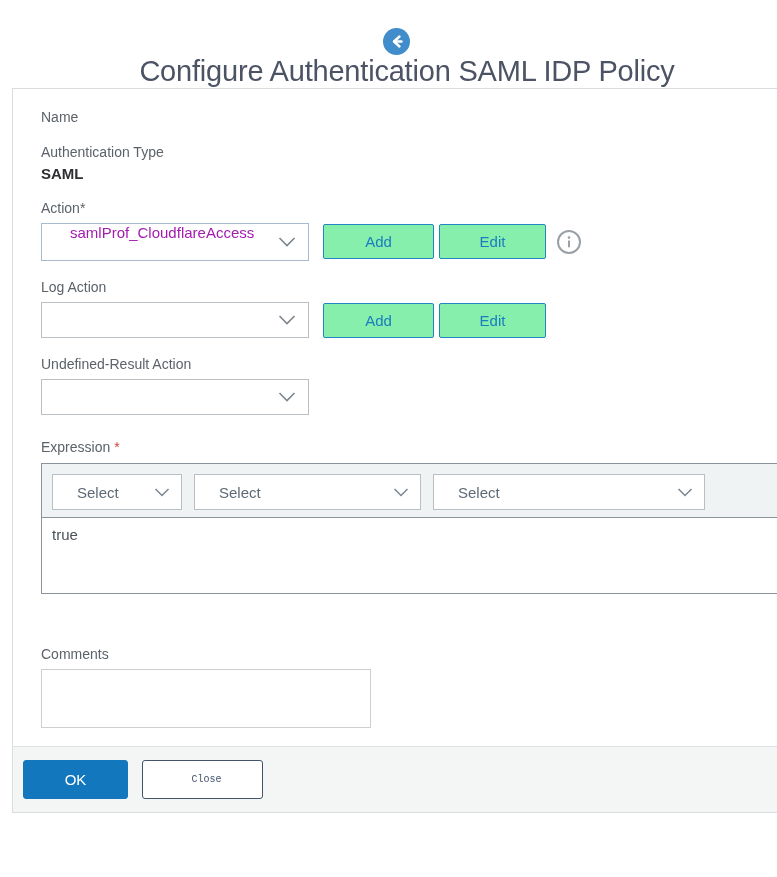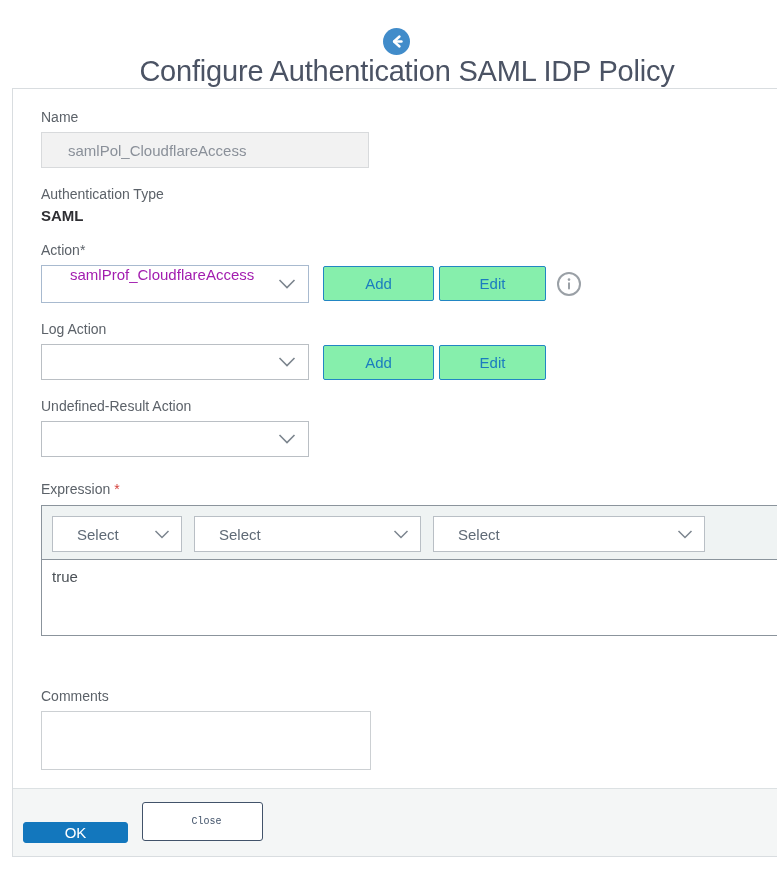--- a/index.html
+++ b/index.html
@@ -63,23 +63,23 @@
 
   
   .comments-sec { margin-top:52px; }
   .comments-text { display:block; width:330px; height:59px; border:1px solid #ccd0d3;
     resize:none; margin-top:6px; font-size:15px; color:#4b5157; padding:6px 8px;
     outline:none; font-family:"Liberation Sans","DejaVu Sans",sans-serif; }
 
   
   .panel-footer { background:#f4f6f6; border-top:1px solid #dce1e3;
     padding:13px 0 13px 10px; display:flex; }
-  .btn-ok { width:105px; height:21px; background:#1377bd; color:#fff; border:1px solid #1377bd;
+  .btn-ok { width:105px; height:39px; background:#1377bd; color:#fff; border:1px solid #1377bd;
     font-size:15px; border-radius:3px; cursor:pointer;
-    font-family:"Liberation Sans","DejaVu Sans",sans-serif;margin-top:20px; }
+    font-family:"Liberation Sans","DejaVu Sans",sans-serif; }
   .btn-close { width:121px; height:39px; background:#fff; color:#42536a; border:1px solid #42536a;
     font-size:10px; border-radius:3px; margin-left:14px; cursor:pointer;
     font-family:Liberation Mono, monospace;padding-left:8px; }
 </style>
 </head>
 <body>
 
 <div class="header">
   <div class="back-btn">
     <span style="display:flex;">
@@ -90,21 +90,20 @@
     </span>
   </div>
   <h1 class="page-title">Configure Authentication SAML IDP Policy</h1>
 </div>
 
 <div class="panel">
   <div class="panel-body">
 
     <div>
       <div class="field-label">Name</div>
-      <input class="text-input" type="text" disabled="" value="samlPol_CloudflareAccess" style="">
     </div>
 
     <div class="sec">
       <div class="field-label">Authentication Type</div>
       <div class="static-value">SAML</div>
     </div>
 
     <div style="margin-top:17px;">
       <div class="field-label">Action*</div>
       <div class="row">

